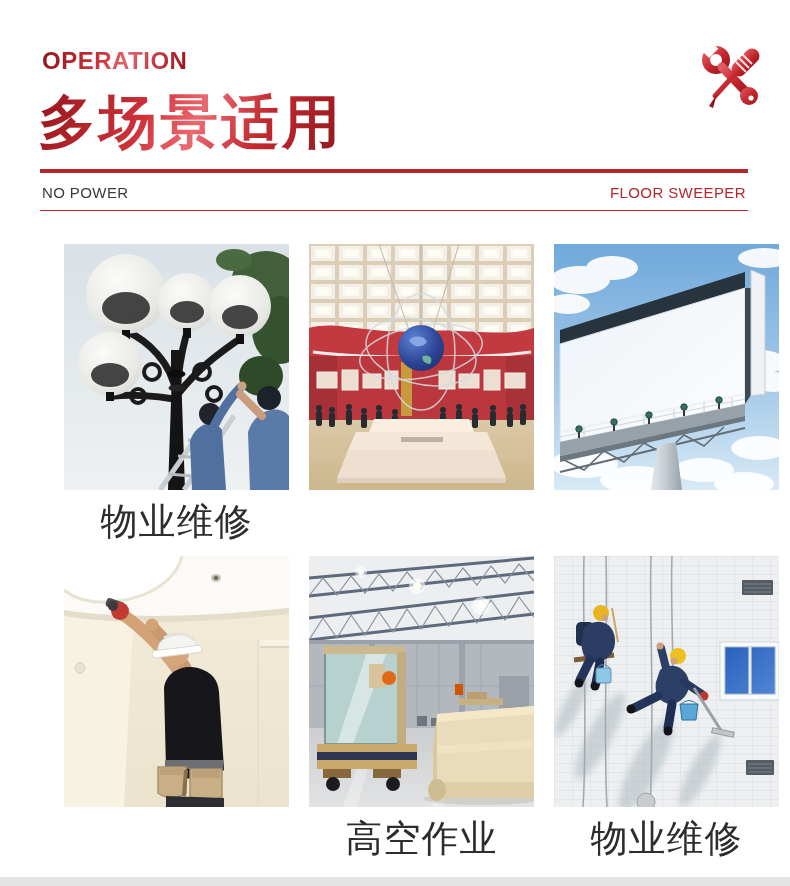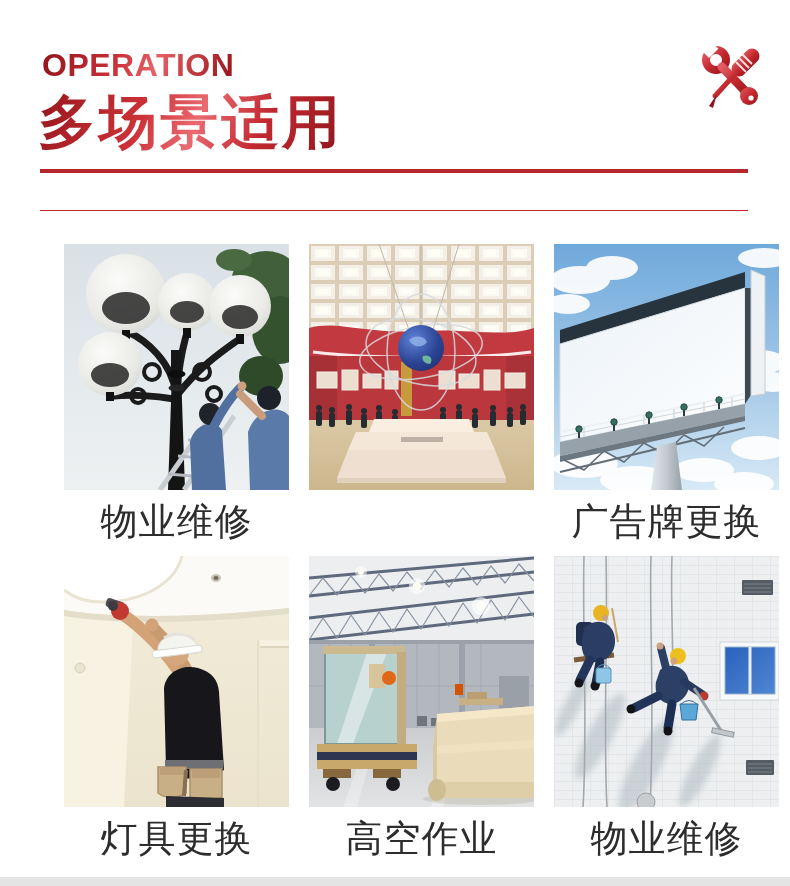--- a/index.html
+++ b/index.html
@@ -1,18 +1,18 @@
 <!DOCTYPE html>
 <html><head>
 <meta charset="utf-8">
 <style>
   html,body{margin:0;padding:0;background:#fff;}
   .page{position:relative;width:790px;height:886px;background:#ffffff;overflow:hidden;
         font-family:"Liberation Sans","DejaVu Sans",sans-serif;}
-  .kicker{position:absolute;left:42px;top:47px;font-size:32px;font-weight:700;letter-spacing:.5px;
+  .kicker{position:absolute;left:42px;top:47px;font-size:24px;font-weight:700;letter-spacing:.5px;
         background:linear-gradient(110deg,#97181e 5%,#c92f36 38%,#e56168 58%,#a01b21 95%);
         -webkit-background-clip:text;background-clip:text;color:transparent;}
   .title{position:absolute;left:38px;top:90px;margin:0;font-size:58px;line-height:1.12;font-weight:700;
         letter-spacing:3px;
         background:linear-gradient(115deg,#9c1a20 5%,#ce3239 35%,#ea6a71 52%,#c22930 72%,#8f161c 100%);
         -webkit-background-clip:text;background-clip:text;color:transparent;}
   .tools{position:absolute;left:699px;top:44px;width:64px;height:76px;}
   .rule-thick{position:absolute;left:40px;top:169px;width:708px;height:4px;background:#b5272d;}
   .rule-thin{position:absolute;left:40px;top:210px;width:708px;height:1px;background:#c1272d;}
   .taglines{position:absolute;left:42px;top:184px;width:704px;display:flex;
@@ -60,20 +60,24 @@
         <line x1="43" y1="10" x2="53" y2="20"></line>
           <line x1="40" y1="14" x2="50" y2="24"></line>
           <line x1="37" y1="18" x2="47" y2="28"></line>
       </g>
       <line x1="36" y1="30" x2="16" y2="52" stroke="url(#gIcon)" stroke-width="5" stroke-linecap="round"></line>
       <path d="M18,50 L10,62 L14,64 Z" fill="#8f161c"></path>
     </svg>
   </div>
 
   <div class="rule-thick"></div>
+  <div class="taglines">
+    <span class="tag-left">NO POWER</span>
+    <span class="tag-right">FLOOR SWEEPER</span>
+  </div>
   <div class="rule-thin"></div>
 
   <div class="row row-1">
 
     <figure class="cell">
       <div class="photo">
         <svg viewBox="0 0 225 246">
           <defs>
             <linearGradient id="sky1" x1="0" y1="0" x2="0" y2="1">
               <stop offset="0" stop-color="#d9e1e7"></stop>
@@ -293,21 +297,20 @@
             <line x1="130" y1="172" x2="130" y2="165" stroke="#2c3a42" stroke-width="2"></line>
               <circle cx="130" cy="163" r="3.2" fill="#356e63" stroke="#23493f"></circle>
             <line x1="165" y1="165" x2="165" y2="158" stroke="#2c3a42" stroke-width="2"></line>
               <circle cx="165" cy="156" r="3.2" fill="#356e63" stroke="#23493f"></circle>
           </g>
           <line x1="6" y1="228" x2="191" y2="184" stroke="#626d76" stroke-width="2"></line>
           <path d="M10,216 L30,226 L50,207 L70,218 L90,199 L110,210 L130,191 L150,202 L170,183" stroke="#626d76" fill="none" stroke-width="1.5"></path>
           <polygon points="103,202 122,198 128,246 97,246" fill="url(#col3)"></polygon>
         </svg>
       </div>
-      <figcaption>广告牌更换</figcaption>
     </figure>
 
   </div>
 
   <div class="row row-2">
 
     <figure class="cell">
       <div class="photo">
         <svg viewBox="0 0 225 251">
           <defs>
@@ -348,21 +351,20 @@
               <path d="M94,211 h28 v26 c-10,6 -20,6 -28,0 Z"></path>
               <path d="M126,213 h32 v28 c-12,6 -22,6 -32,0 Z"></path>
             </g>
             <rect x="96" y="211" width="24" height="8" fill="#bda079"></rect>
               <rect x="128" y="213" width="28" height="9" fill="#bda079"></rect>
             <line x1="122" y1="214" x2="120" y2="240" stroke="#8a6f4e" stroke-width="4"></line>
             <polygon points="102,240 160,242 160,251 102,251" fill="#2c2c33"></polygon>
           </g>
         </svg>
       </div>
-      <figcaption>灯具更换</figcaption>
     </figure>
 
     <figure class="cell">
       <div class="photo">
         <svg viewBox="0 0 225 251">
           <defs>
             <linearGradient id="flo5" x1="0" y1="0" x2="0" y2="1">
               <stop offset="0" stop-color="#cbcdd0"></stop>
                 <stop offset="1" stop-color="#e2e3e4"></stop>
             </linearGradient>

